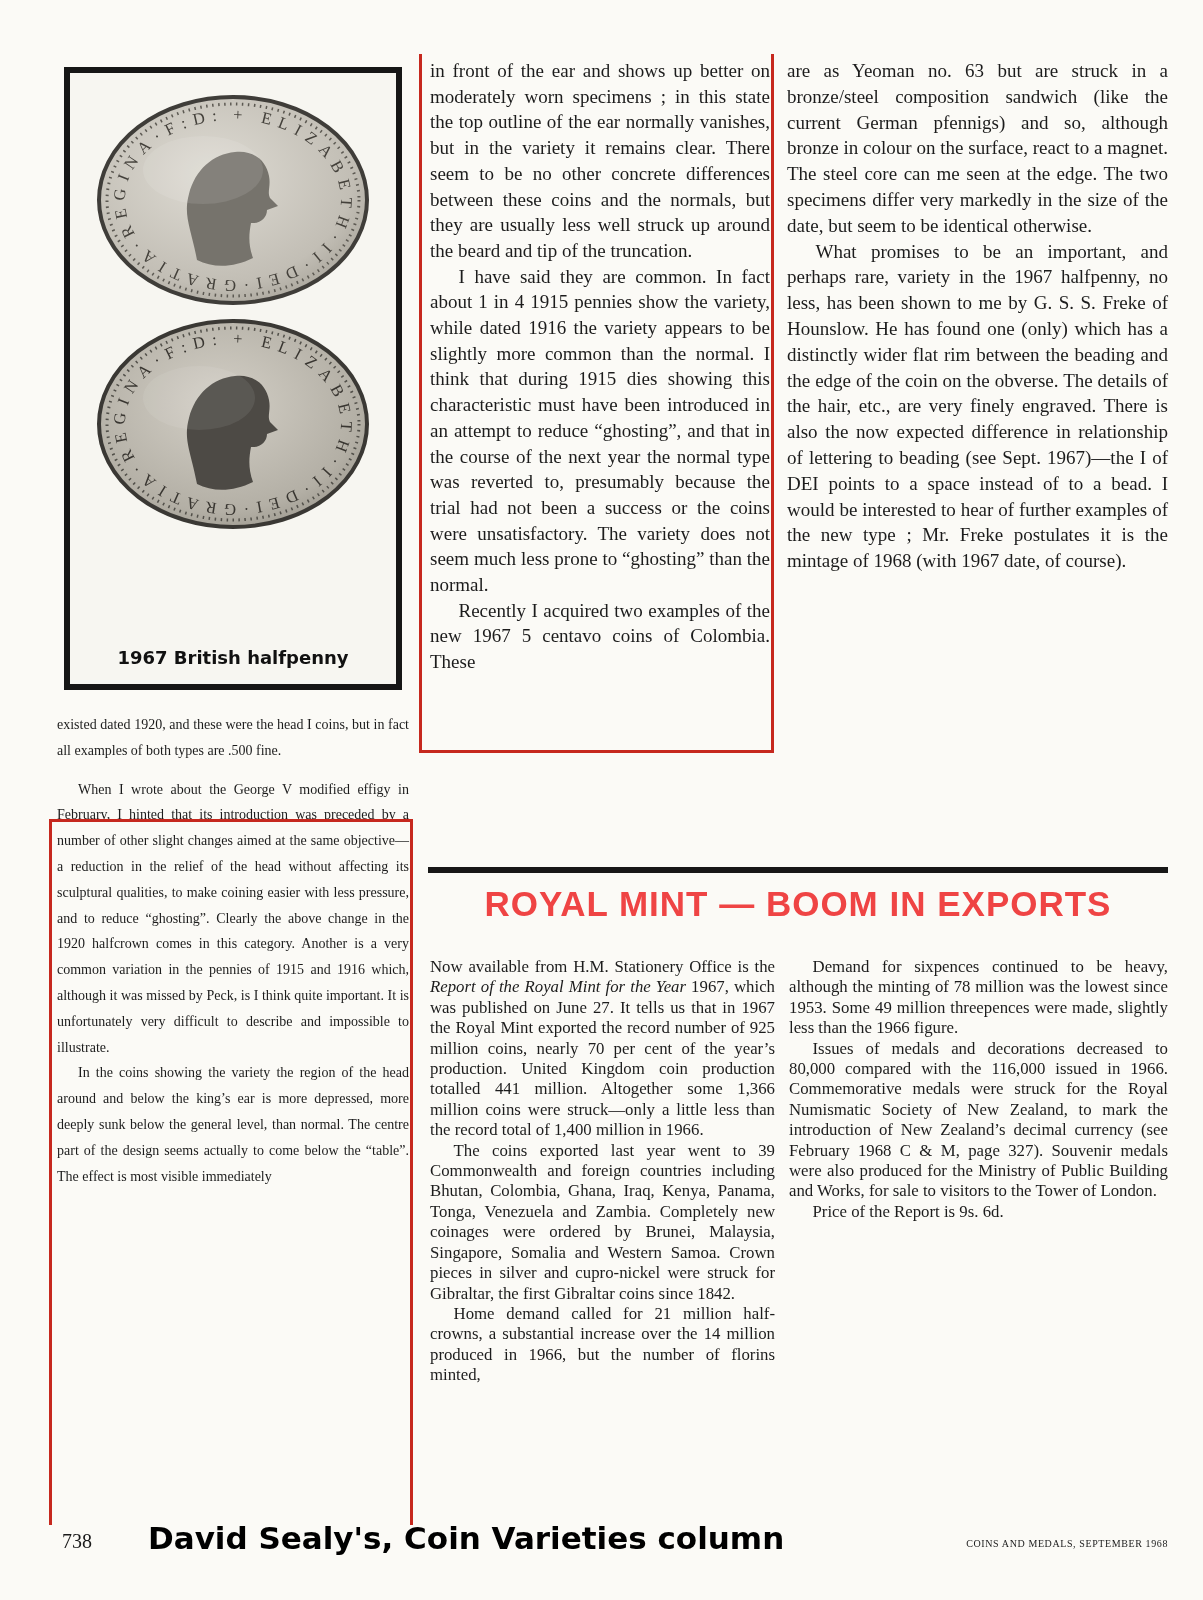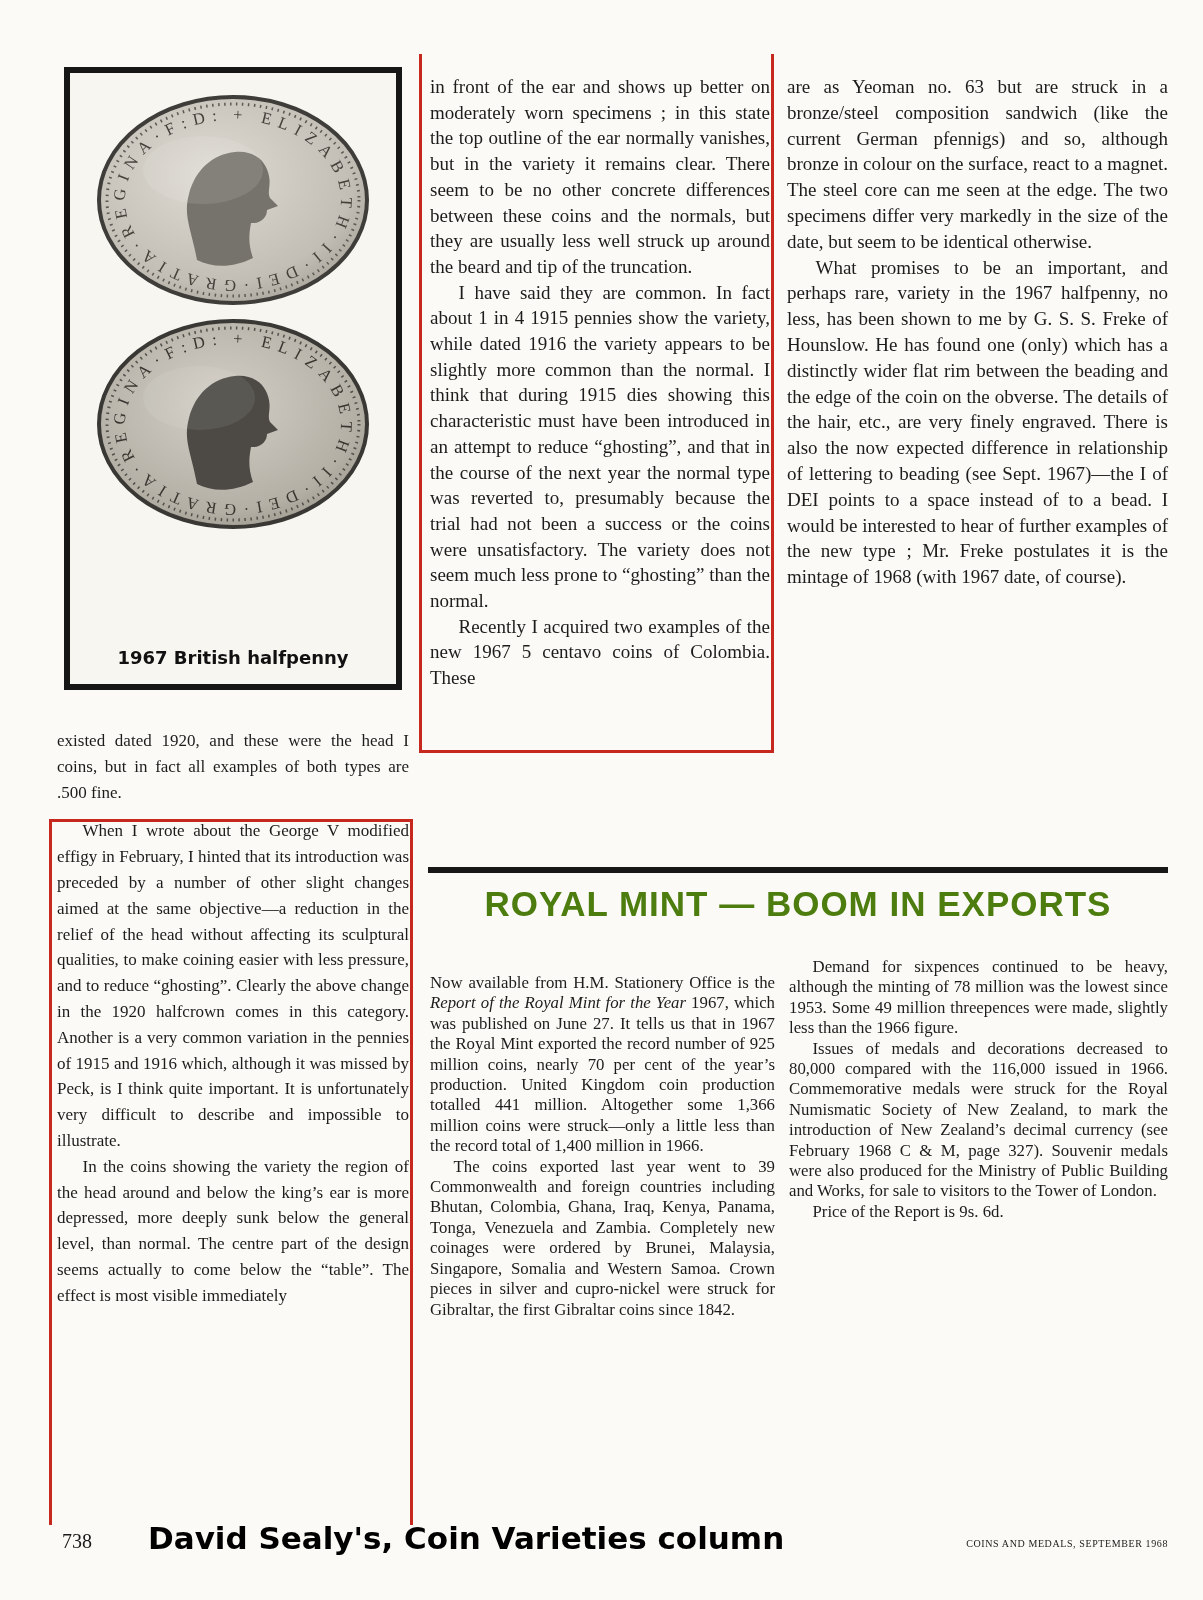--- a/index.html
+++ b/index.html
@@ -13,22 +13,22 @@
     width:1203px;height:1600px;
     margin:0 auto;
     background:var(--paper);
     color:var(--ink);
     font-family:"Liberation Serif", serif;
     overflow:hidden;
   }
   
   .col{position:absolute;text-align:justify;}
   .col p{margin:0;text-indent:1.5em;}
-  .col p.cont{text-indent:0;margin-top:16px;}
-  .left-col{left:57px;top:712px;width:352px;font-size:17px;line-height:25.8px;}
+  .col p.cont{text-indent:0;}
+  .left-col{left:57px;top:712px;width:352px;font-size:14px;line-height:25.8px;}
   .left-col p.boxed-first{margin-top:13px;}
   .mid-col{left:430px;top:58px;width:340px;font-size:19px;line-height:25.7px;}
   .right-col{left:787px;top:58px;width:381px;font-size:19px;line-height:25.8px;}
   .red-underline{
     text-decoration-color:var(--red);
     text-decoration-thickness:2.5px;
     text-underline-offset:5px;
   }
   
   .red-box-mid{
@@ -59,21 +59,21 @@
     text-align:center;
     font-family:"DejaVu Sans", sans-serif;
     font-weight:700;font-size:18px;color:#111;
   }
   
   .rm-rule{position:absolute;left:428px;top:867px;width:740px;height:6px;background:#171717;}
   .rm-headline{
     position:absolute;left:428px;top:884px;width:740px;margin:0;
     text-align:center;
     font-family:"Liberation Sans", sans-serif;
-    font-weight:700;font-size:35px;letter-spacing:1px;color:#4d7c0f;
+    font-weight:700;font-size:35px;letter-spacing:1px;color:#ef4444;
     white-space:nowrap;
   }
   .rm-left{left:430px;top:957px;width:345px;font-size:16.8px;line-height:20.4px;}
   .rm-right{left:789px;top:957px;width:379px;font-size:16.8px;line-height:20.4px;}
   .rm-left p,.rm-right p{text-indent:1.4em;}
   .rm-left p.cont,.rm-right p.cont{text-indent:0;}
   
   .page-number{position:absolute;left:62px;top:1530px;font-size:20px;color:#1a1a1a;}
   .footer-annotation{
     position:absolute;left:148px;top:1520px;
@@ -149,20 +149,21 @@
 
   <div class="red-box-mid"></div>
   <div class="red-box-left"></div>
 
   <div class="rm-rule"></div>
   <h1 class="rm-headline">ROYAL MINT — BOOM IN EXPORTS</h1>
 
   <div class="col rm-left">
     <p class="cont"><span>Now available from H.M. Stationery Office is the </span><i>Report of the Royal Mint for the Year</i><span> 1967, which was published on June 27.  It tells us that in 1967 the Royal Mint exported the record number of 925 million coins, nearly 70 per cent of the year’s production.  United Kingdom coin production totalled 441 million.  Altogether some 1,366 million coins were struck—only a little less than the record total of 1,400 million in 1966.</span></p>
     <p>The coins exported last year went to 39 Commonwealth and foreign countries including Bhutan, Colombia, Ghana, Iraq, Kenya, Panama, Tonga, Venezuela and Zambia.  Completely new coinages were ordered by Brunei, Malaysia, Singapore, Somalia and Western Samoa.  Crown pieces in silver and cupro-nickel were struck for Gibraltar, the first Gibraltar coins since 1842.</p>
+    <p>Home demand called for 21 million half-crowns, a substantial increase over the 14 million produced in 1966, but the number of florins minted,</p>
   </div>
 
   <div class="col rm-right">
     <p>Demand for sixpences continued to be heavy, although the minting of 78 million was the lowest since 1953.  Some 49 million threepences were made, slightly less than the 1966 figure.</p>
     <p>Issues of medals and decorations decreased to 80,000 compared with the 116,000 issued in 1966.  Commemorative medals were struck for the Royal Numismatic Society of New Zealand, to mark the introduction of New Zealand’s decimal currency (see February 1968 C &amp; M, page 327).  Souvenir medals were also produced for the Ministry of Public Building and Works, for sale to visitors to the Tower of London.</p>
     <p>Price of the Report is 9s. 6d.</p>
   </div>
 
   <div class="page-number">738</div>
   <div class="footer-annotation">David Sealy's, Coin Varieties column</div>

